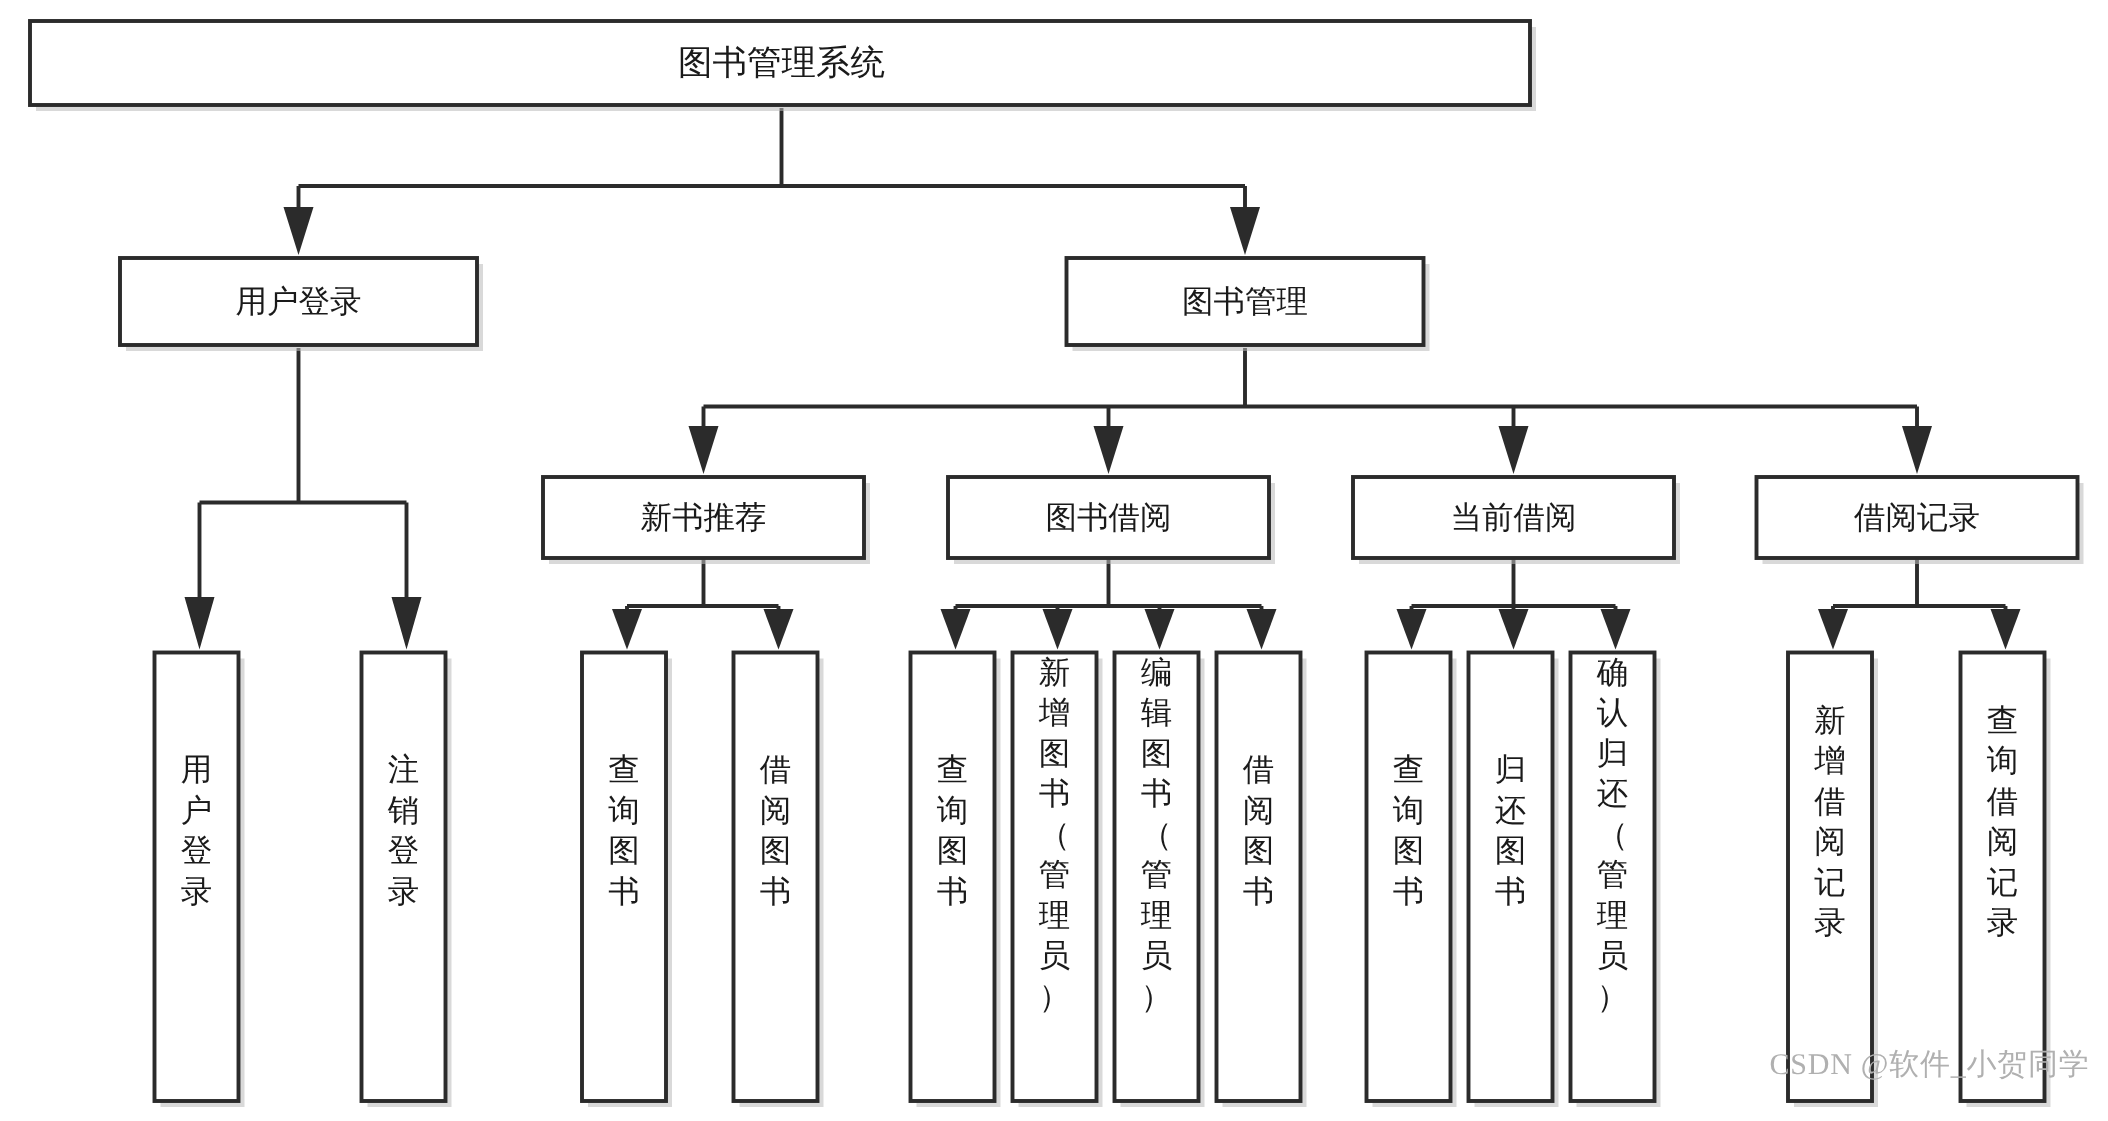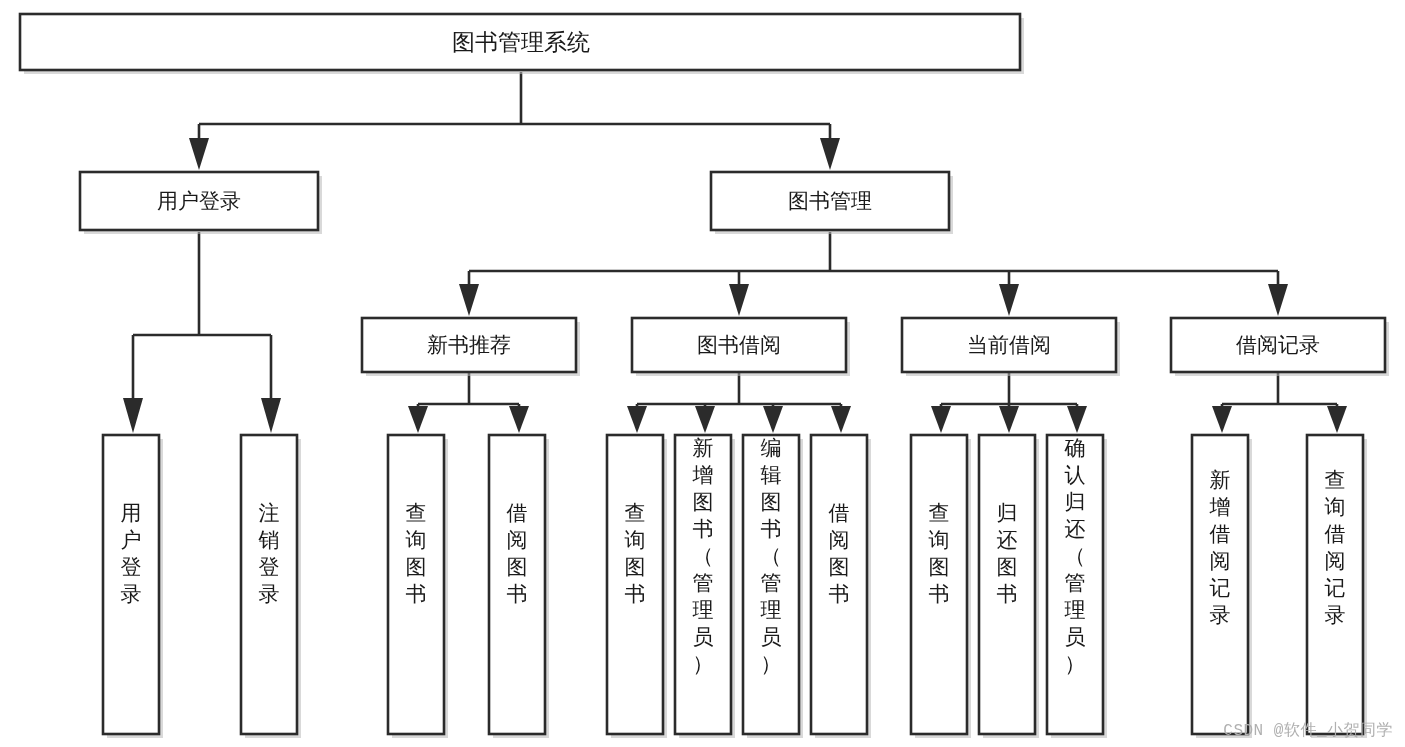--- a/index.html
+++ b/index.html
@@ -53,23 +53,23 @@
     font-family: "DejaVu Sans", "Liberation Sans", sans-serif;
     font-size: 21px;
     text-anchor: middle;
   }
   .title-label {
     font-size: 23px;
   }
   .watermark {
     position: absolute;
     right: 12px;
-    bottom: 6px;
-    font-family: Liberation Mono, monospace;
-    font-size: 16px;
+    bottom: 24px;
+    font-family: Liberation Serif, serif;
+    font-size: 20px;
     color: #b0b0b0;
     letter-spacing: 0.5px;
     white-space: nowrap;
     pointer-events: none;
     user-select: none;
   }
 </style>
 </head>
 <body>
 

